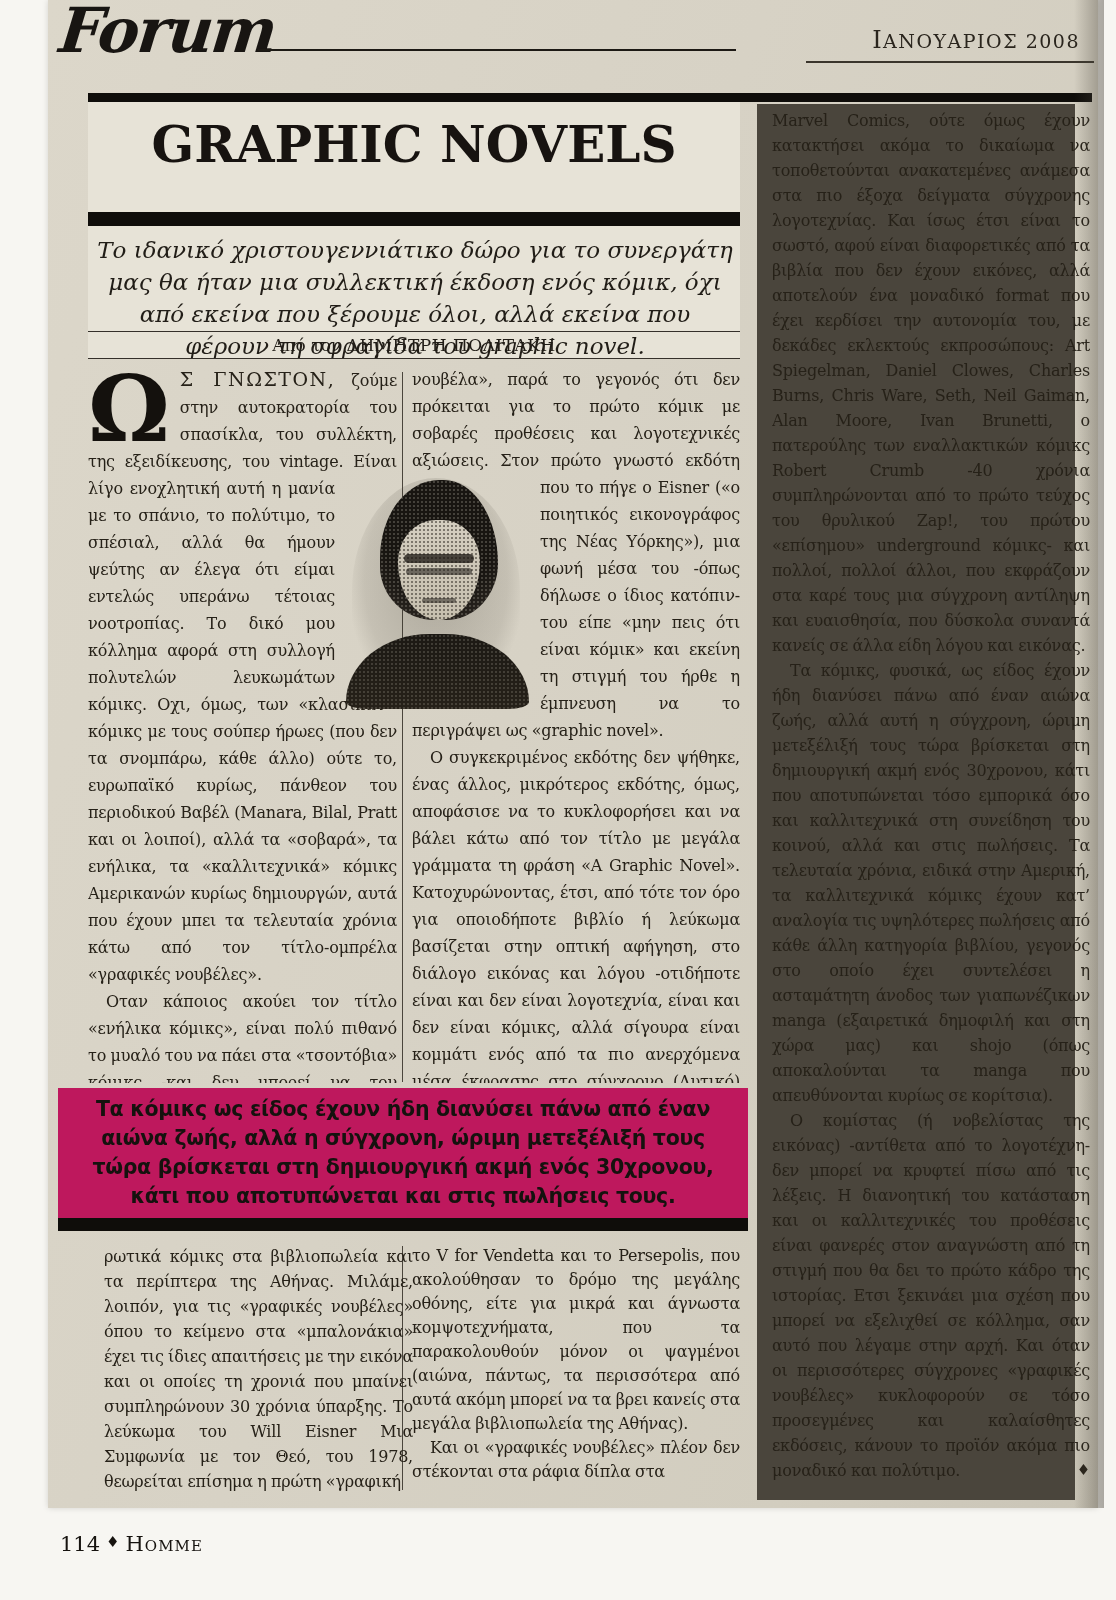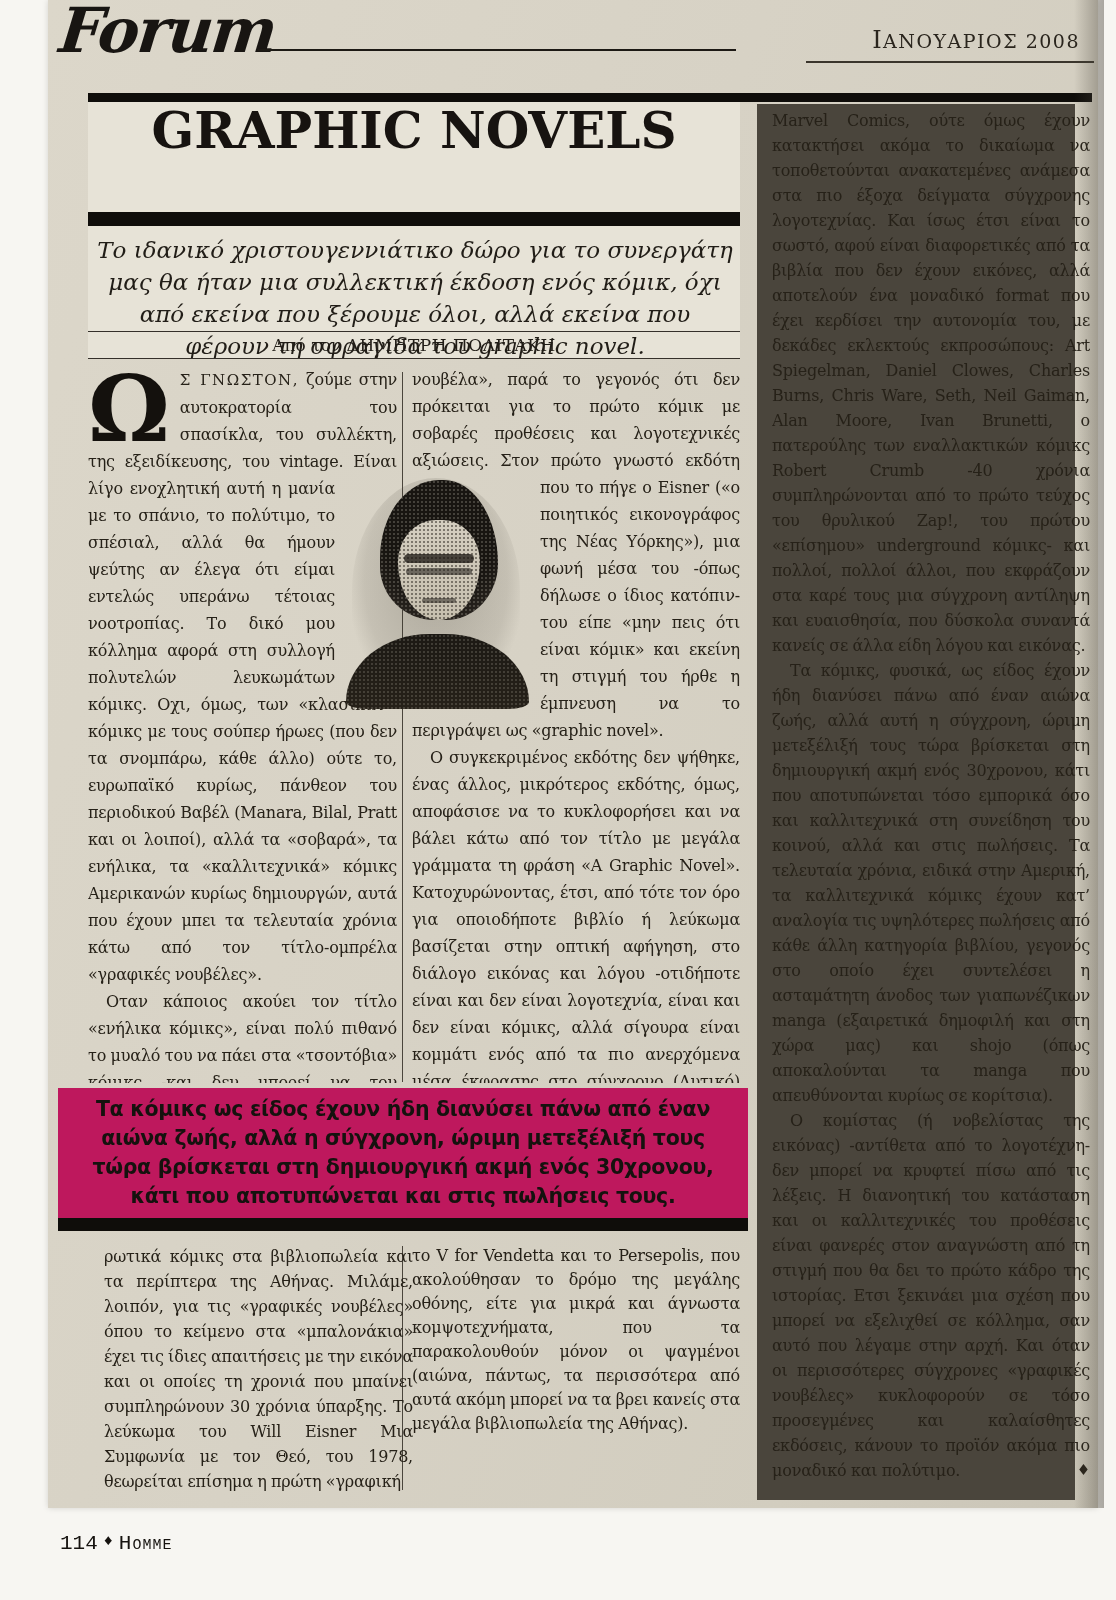--- a/index.html
+++ b/index.html
@@ -43,21 +43,21 @@
   .vsep{position:absolute;width:1px;background:#4a453c;}
   .vsep.col12{left:402px;top:372px;height:710px;}
   .vsep.col12b{left:402px;top:1246px;height:244px;}
   .vsep.col3{left:757px;top:104px;height:1396px;}
   
   .title-block{
     position:absolute;left:88px;top:102px;width:652px;height:256px;
     background:#e7e3d7;
   }
   .headline{
-    position:absolute;left:88px;top:104px;width:652px;text-align:center;
+    position:absolute;left:88px;top:118px;width:652px;text-align:center;
     font-weight:bold;font-size:50px;line-height:53px;letter-spacing:0;
     color:#171310;
   }
   .dek{
     position:absolute;left:96px;top:234px;width:638px;text-align:center;
     font-style:italic;font-size:23px;line-height:32px;color:#211d17;
   }
   .byline{
     position:absolute;left:88px;top:335px;width:652px;text-align:center;
     font-size:17px;color:#211d17;
@@ -74,21 +74,21 @@
   .col3{position:absolute;left:772px;top:108px;width:318px;height:1392px;overflow:hidden;
         font-size:16px;line-height:25px;}
   .colA{position:absolute;left:104px;top:1244px;width:309px;height:252px;overflow:hidden;line-height:25px;}
   .colB{position:absolute;left:412px;top:1244px;width:328px;height:252px;overflow:hidden;line-height:24px;}
   .bodytext p{margin:0;}
   .bodytext p.indent{text-indent:18px;}
   .dropcap{
     float:left;font-size:92px;line-height:74px;font-weight:bold;
     padding:6px 10px 2px 0;color:#14110d;
   }
-  .lead-in{letter-spacing:1.5px;font-size:15px;}
+  .lead-in{letter-spacing:1.5px;font-size:19px;}
   .wrap-right{float:right;width:62px;height:212px;}
   .wrap-left{float:left;width:128px;height:222px;}
   .end-mark{float:right;font-size:15px;line-height:25px;}
   
   .quote-box{
     position:absolute;left:58px;top:1088px;width:690px;height:130px;
     background:#be185d;border-bottom:13px solid #0f0d0a;
     display:flex;align-items:center;
   }
   .quote-text{
@@ -119,21 +119,20 @@
     background:rgba(30,26,21,.5);}
   .ph-shoulders{left:0;top:158px;width:183px;height:75px;
     border-radius:48% 48% 12% 12% / 95% 95% 10% 10%;
     background:
       radial-gradient(rgba(200,195,180,.2) 1px, transparent 1.4px) 0 0/4px 4px,
       linear-gradient(#1c1914,#262119);}
   
   .footer{
     position:absolute;left:60px;top:1532px;display:flex;align-items:center;gap:6px;
     color:#16130f;
-    font-family:Liberation Mono, monospace;
   }
   .footer .pn{font-size:21px;}
   .footer .dia{font-size:15px;position:relative;top:-2px;}
   .footer .mag{font-size:21px;font-variant:small-caps;letter-spacing:1px;}
 </style>
 </head>
 <body>
 
 <div class="paper"></div>
 
@@ -182,20 +181,21 @@
 
 <div class="quote-box">
   <div class="quote-text">Τα κόμικς ως είδος έχουν ήδη διανύσει πάνω από έναν αιώνα ζωής, αλλά η σύγχρονη, ώριμη μετεξέλιξή τους τώρα βρίσκεται στη δημιουργική ακμή ενός 30χρονου, κάτι που αποτυπώνεται και στις πωλήσεις τους.</div>
 </div>
 
 <div class="bodytext colA">
   <p>ρωτικά κόμικς στα βιβλιοπωλεία και τα περίπτερα της Αθήνας. Μιλάμε, λοιπόν, για τις «γραφικές νουβέλες» όπου το κείμενο στα «μπαλονάκια» έχει τις ίδιες απαιτήσεις με την εικόνα και οι οποίες τη χρονιά που μπαίνει συμπληρώνουν 30 χρόνια ύπαρξης. Το λεύκωμα του Will Eisner Μια Συμφωνία με τον Θεό, του 1978, θεωρείται επίσημα η πρώτη «γραφική</p>
 </div>
 <div class="bodytext colB">
   <p>το V for Vendetta και το Persepolis, που ακολούθησαν το δρόμο της μεγάλης οθόνης, είτε για μικρά και άγνωστα κομψοτεχνήματα, που τα παρακολουθούν μόνον οι ψαγμένοι (αιώνα, πάντως, τα περισσότερα από αυτά ακόμη μπορεί να τα βρει κανείς στα μεγάλα βιβλιοπωλεία της Αθήνας).</p>
+  <p class="indent">Και οι «γραφικές νουβέλες» πλέον δεν στέκονται στα ράφια δίπλα στα</p>
 </div>
 
 <div class="bodytext col3">
   <p>Marvel Comics, ούτε όμως έχουν κατακτήσει ακόμα το δικαίωμα να τοποθετούνται ανακατεμένες ανάμεσα στα πιο έξοχα δείγματα σύγχρονης λογοτεχνίας. Και ίσως έτσι είναι το σωστό, αφού είναι διαφορετικές από τα βιβλία που δεν έχουν εικόνες, αλλά αποτελούν ένα μοναδικό format που έχει κερδίσει την αυτονομία του, με δεκάδες εκλεκτούς εκπροσώπους: Art Spiegelman, Daniel Clowes, Charles Burns, Chris Ware, Seth, Neil Gaiman, Alan Moore, Ivan Brunetti, ο πατερούλης των εναλλακτικών κόμικς Robert Crumb -40 χρόνια συμπληρώνονται από το πρώτο τεύχος του θρυλικού Zap!, του πρώτου «επίσημου» underground κόμικς- και πολλοί, πολλοί άλλοι, που εκφράζουν στα καρέ τους μια σύγχρονη αντίληψη και ευαισθησία, που δύσκολα συναντά κανείς σε άλλα είδη λόγου και εικόνας.</p>
   <p class="indent">Τα κόμικς, φυσικά, ως είδος έχουν ήδη διανύσει πάνω από έναν αιώνα ζωής, αλλά αυτή η σύγχρονη, ώριμη μετεξέλιξή τους τώρα βρίσκεται στη δημιουργική ακμή ενός 30χρονου, κάτι που αποτυπώνεται τόσο εμπορικά όσο και καλλιτεχνικά στη συνείδηση του κοινού, αλλά και στις πωλήσεις. Τα τελευταία χρόνια, ειδικά στην Αμερική, τα καλλιτεχνικά κόμικς έχουν κατ’ αναλογία τις υψηλότερες πωλήσεις από κάθε άλλη κατηγορία βιβλίου, γεγονός στο οποίο έχει συντελέσει η ασταμάτητη άνοδος των γιαπωνέζικων manga (εξαιρετικά δημοφιλή και στη χώρα μας) και shojo (όπως αποκαλούνται τα manga που απευθύνονται κυρίως σε κορίτσια).</p>
   <p class="indent"><span>Ο κομίστας (ή νοβελίστας της εικόνας) -αντίθετα από το λογοτέχνη- δεν μπορεί να κρυφτεί πίσω από τις λέξεις. Η διανοητική του κατάσταση και οι καλλιτεχνικές του προθέσεις είναι φανερές στον αναγνώστη από τη στιγμή που θα δει το πρώτο κάδρο της ιστορίας. Ετσι ξεκινάει μια σχέση που μπορεί να εξελιχθεί σε κόλλημα, σαν αυτό που λέγαμε στην αρχή. Και όταν οι περισσότερες σύγχρονες «γραφικές νουβέλες» κυκλοφορούν σε τόσο προσεγμένες και καλαίσθητες εκδόσεις, κάνουν το προϊόν ακόμα πιο μοναδικό και πολύτιμο.</span><span class="end-mark">♦</span></p>
 </div>
 
 <div class="right-shadow"></div>
 

